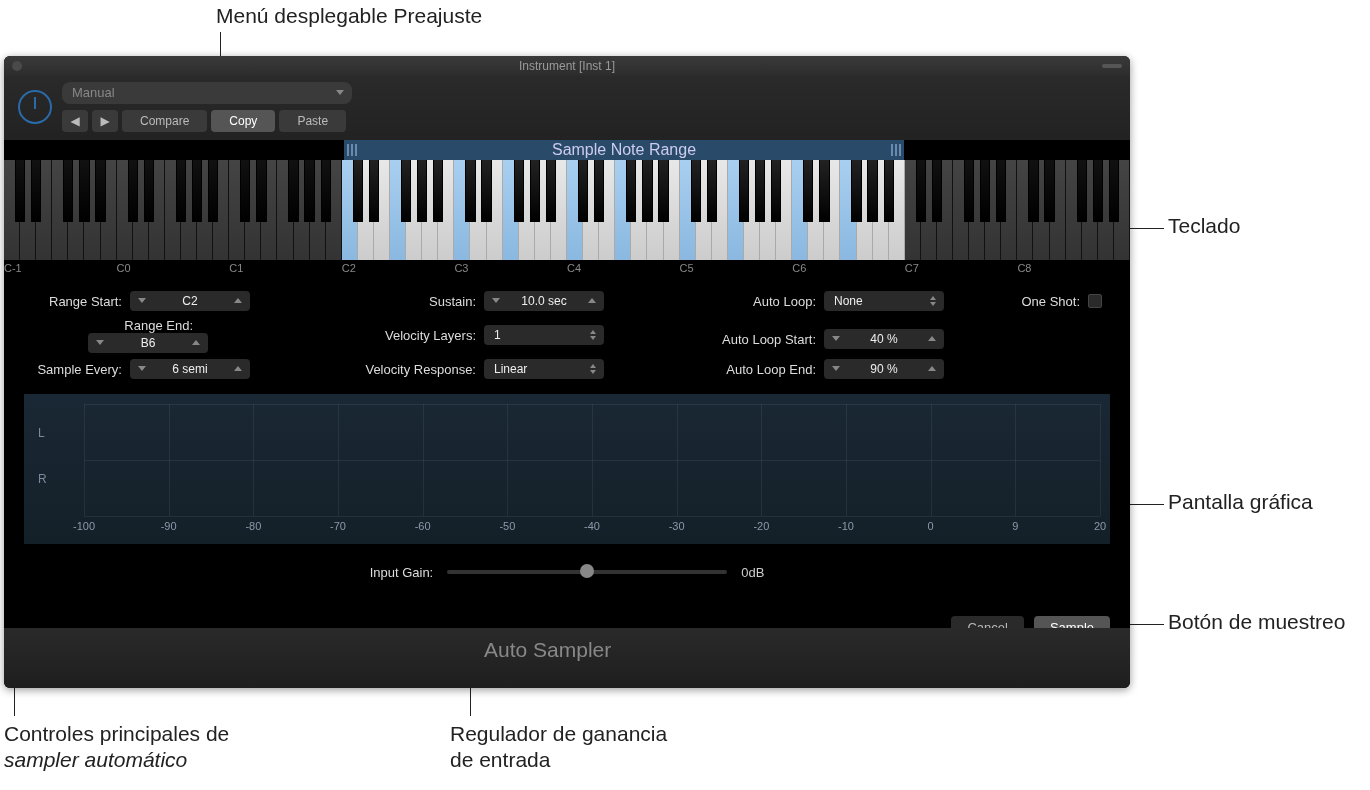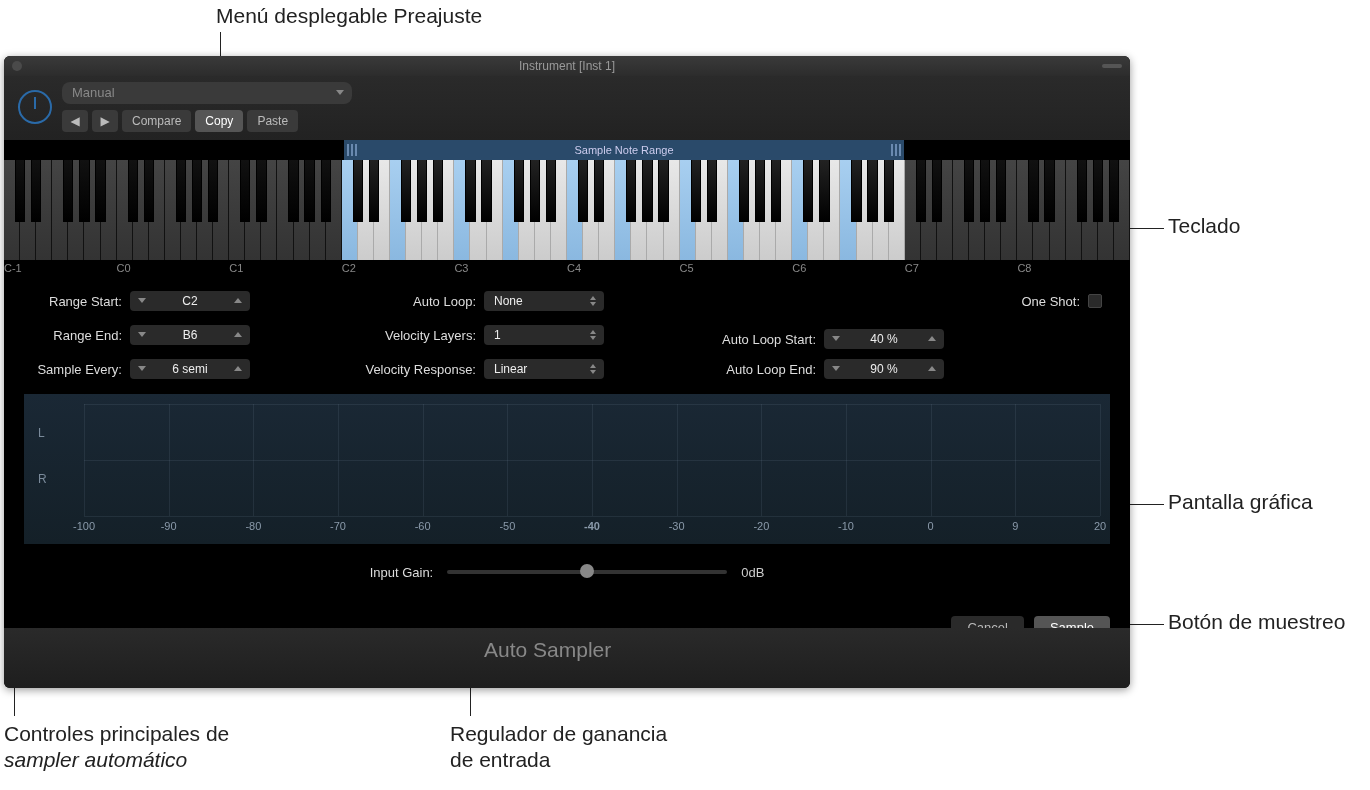--- a/index.html
+++ b/index.html
@@ -15,27 +15,27 @@
   .close-dot { position:absolute; left:8px; top:5px; width:10px; height:10px; border-radius:50%; background:#4a4a4a; }
   .titlebar .handle { position:absolute; right:8px; top:8px; width:20px; height:4px; border-radius:2px; background:#555; }
 
   .toolbar { height: 64px; background: linear-gradient(#2a2a2a,#222); padding: 6px 10px 0 10px; display:flex; align-items:flex-start; color:#aaa; }
   .power-btn { width:34px; height:34px; border:2px solid #2a6aa8; border-radius:50%; margin:8px 10px 0 4px; position:relative; }
   .power-btn:after { content:""; position:absolute; left:50%; top:5px; width:2px; height:12px; background:#2a6aa8; transform:translateX(-50%);}
   .toolbar-right { flex:1; }
   .preset-select { width:290px; height:22px; background:#3a3a3a; border-radius:8px; color:#888; font-size:13px; line-height:22px; padding:0 10px; position:relative; }
   .preset-select .tri { position:absolute; right:8px; top:8px; width:0;height:0;border-left:4px solid transparent;border-right:4px solid transparent;border-top:5px solid #888;}
   .toolbar-btnrow { margin-top:6px; display:flex; gap:4px; }
-  .pillbtn { height:22px; background:#3a3a3a; border-radius:4px; color:#bbb; font-size:12px; padding:0 10px; line-height:22px; }
+  .pillbtn { height:22px; background:#3a3a3a; border-radius:4px; color:#bbb; font-size:12px; padding:0 18px; line-height:22px; }
   .pillbtn.arrow { width:26px; text-align:center; padding:0;}
   .pillbtn.active { background:#555; color:#fff; }
 
   
   .kbd-wrap { height: 140px; background:#000; position:relative; }
-  .note-range-bar { position:absolute; left:340px; top:0; width:560px; height:36px; background:#2a4a6a; text-align:center; color:#cce; font-size:11px; line-height:20px; }
+  .note-range-bar { position:absolute; left:340px; top:0; width:560px; height:36px; background:#2a4a6a; text-align:center; color:#cce; font-size:16px; line-height:20px; }
   .note-range-bar .grip { position:absolute; top:2px; width:12px; height:16px; display:flex; gap:2px; align-items:center; justify-content:center;}
   .note-range-bar .grip div{ width:2px; height:12px; background:#6a8ab0;}
   .note-range-bar .grip.l{left:2px;} .note-range-bar .grip.r{right:2px;}
   .keyboard { position:absolute; top:20px; left:0; right:0; height:100px; background:#1a1a1a; }
   .oct-labels { position:absolute; top:122px; left:0; right:0; height:18px; color:#888; font-size:11px;}
   .oct-labels span{ position:absolute; }
 
   .white-key { position:absolute; top:0; height:100px; background:linear-gradient(#444,#333); border-right:1px solid #111; }
   .white-key.active { background:linear-gradient(#e8e8e8,#ccc); border-right:1px solid #aaa;}
   .white-key.hl { background:linear-gradient(#a8cff0,#8ab8e0);}
@@ -281,31 +281,39 @@
     <div class="param-row">
       <div class="param-group" style="width:240px;">
         <div class="plabel" style="width:98px;">Range Start:</div>
         <div class="stepper">
             <div class="dn"></div>
             <span>C2</span>
             <div class="up"></div>
           </div>
       </div>
       <div class="param-group" style="width:340px; justify-content:flex-end;">
+        <div class="plabel">Sustain:</div>
+        <div class="stepper">
+            <div class="dn"></div>
+            <span>10.0 sec</span>
+            <div class="up"></div>
+          </div>
+      </div>
+      <div class="param-group" style="width:340px; justify-content:flex-end;">
         <div class="plabel">Auto Loop:</div>
         <div class="dropdown"><span>None</span><div class="dtri"></div></div>
       </div>
       <div class="param-group" style="flex:1; justify-content:flex-end; padding-right:8px;">
         <div class="plabel">One Shot:</div>
         <div class="checkbox"></div>
       </div>
     </div>
 
     <div class="param-row">
-      <div class="param-group" style="width:240px;">
+      <div class="param-group" style="width:240px;flex-direction:column;">
         <div class="plabel" style="width:98px;">Range End:</div>
         <div class="stepper">
             <div class="dn"></div>
             <span>B6</span>
             <div class="up"></div>
           </div>
       </div>
       <div class="param-group" style="width:340px; justify-content:flex-end;">
         <div class="plabel">Velocity Layers:</div>
         <div class="dropdown"><span>1</span><div class="dtri"></div></div>
@@ -365,21 +373,21 @@
         <div class="vline" style="left: 91.6667%;"></div>
         <div class="vline" style="left: 100%;"></div>
       </div>
     <div class="ticks" id="gticks">
         <span style="left: 0%;">-100</span>
         <span style="left: 8.33333%;">-90</span>
         <span style="left: 16.6667%;">-80</span>
         <span style="left: 25%;">-70</span>
         <span style="left: 33.3333%;">-60</span>
         <span style="left: 41.6667%;">-50</span>
-        <span style="left: 50%; font-weight: bold;">-40</span>
+        <span style="left: 50%;">-40</span>
         <span style="left: 58.3333%;">-30</span>
         <span style="left: 66.6667%;">-20</span>
         <span style="left: 75%;">-10</span>
         <span style="left: 83.3333%;">0</span>
         <span style="left: 91.6667%;">9</span>
         <span style="left: 100%;">20</span>
       </div>
   </div>
 
   <div class="gain-row">

